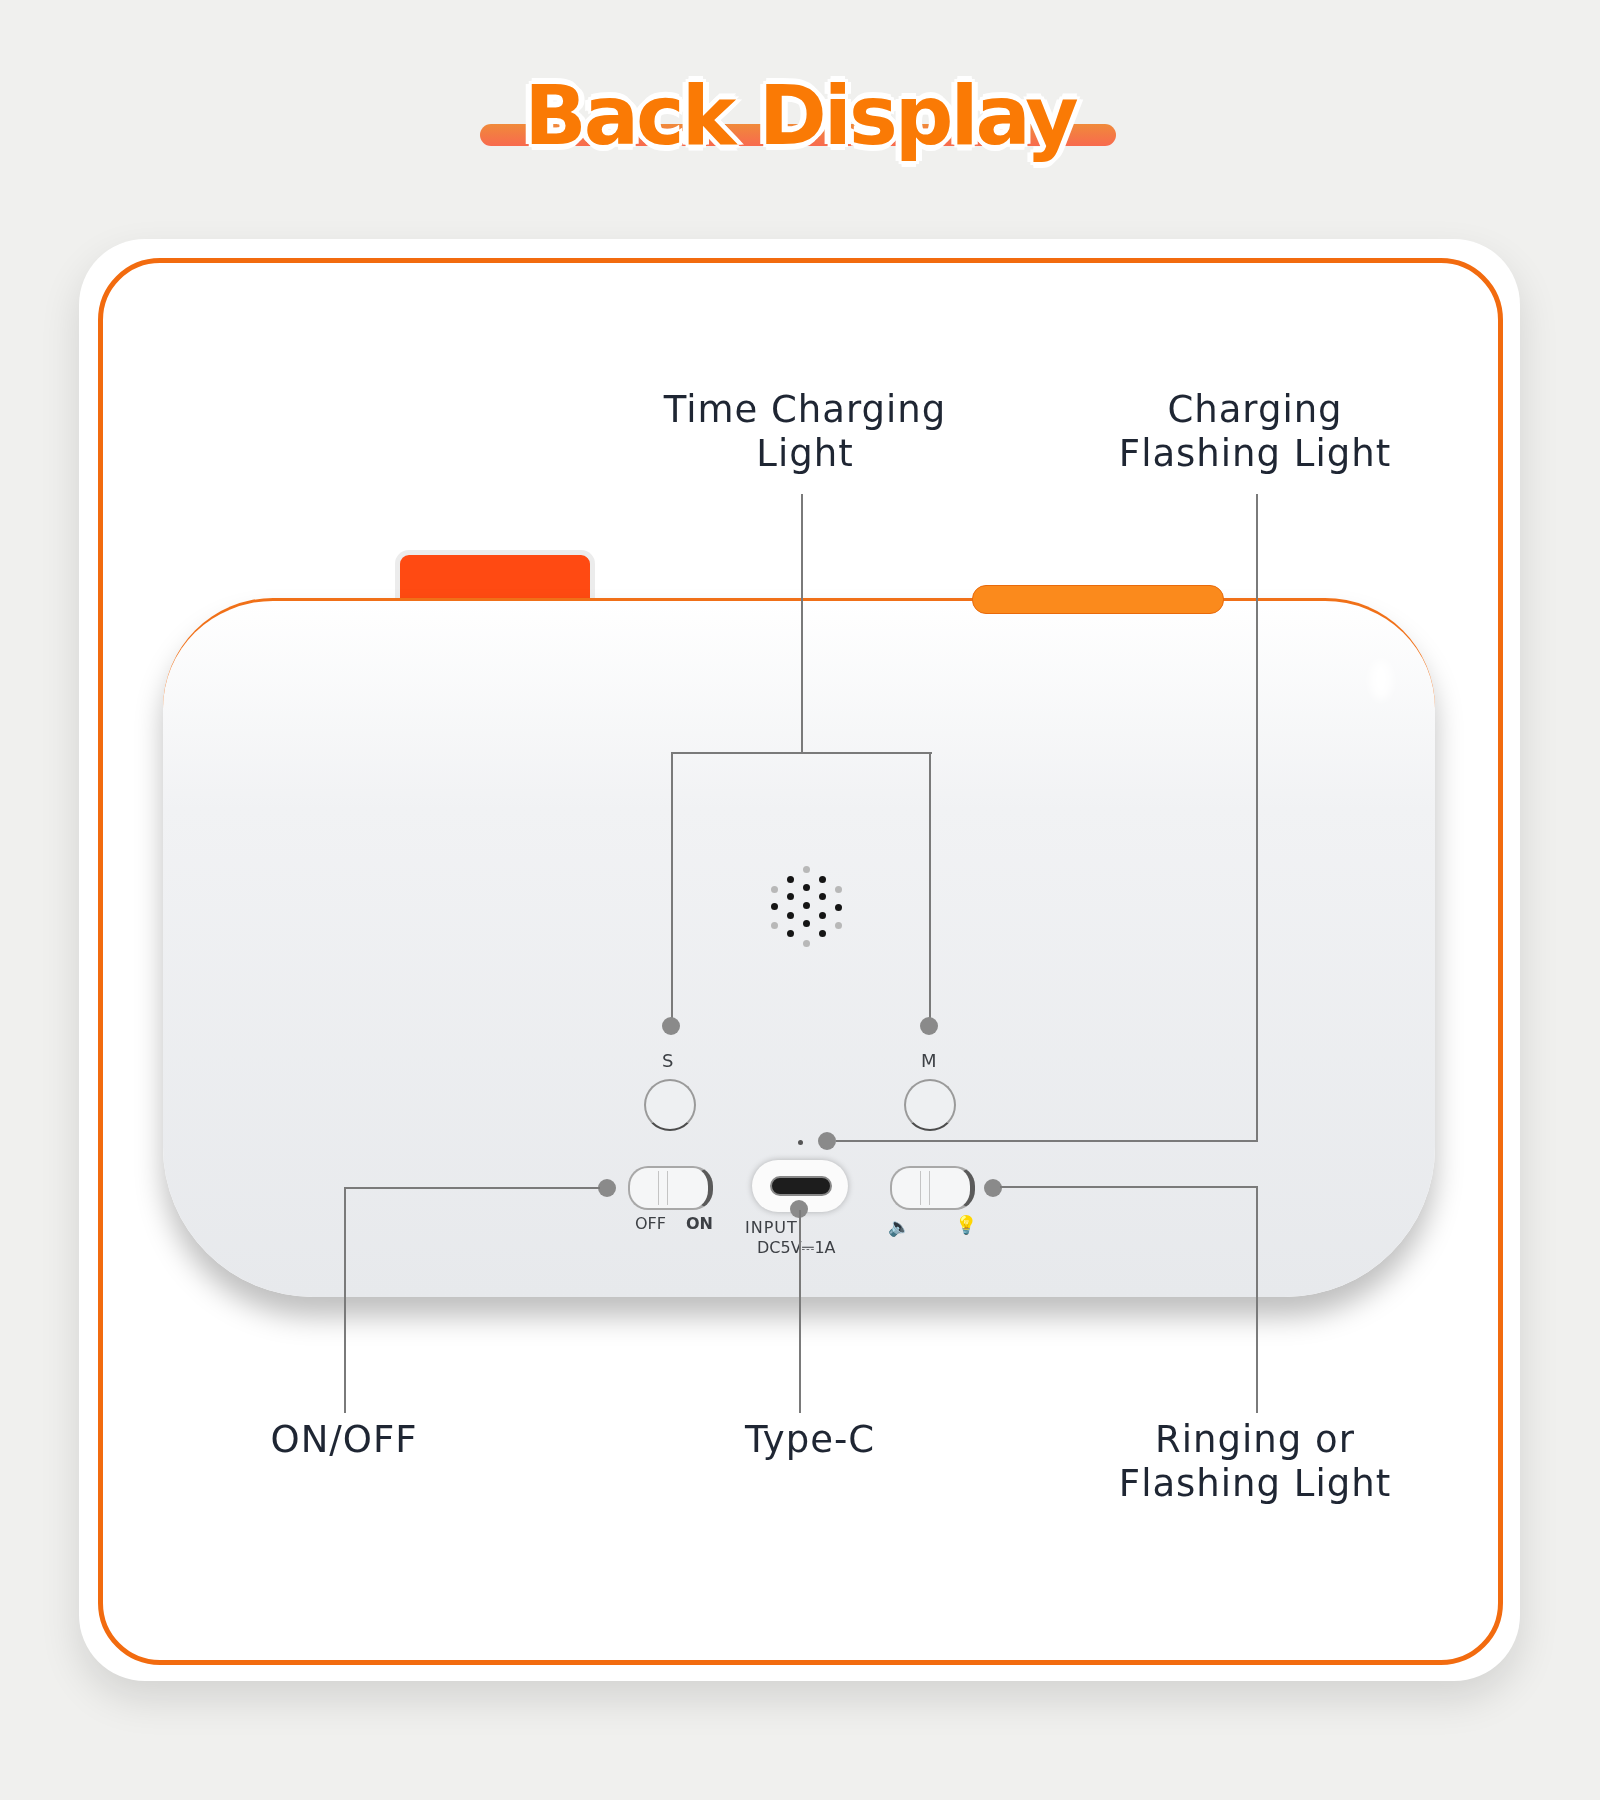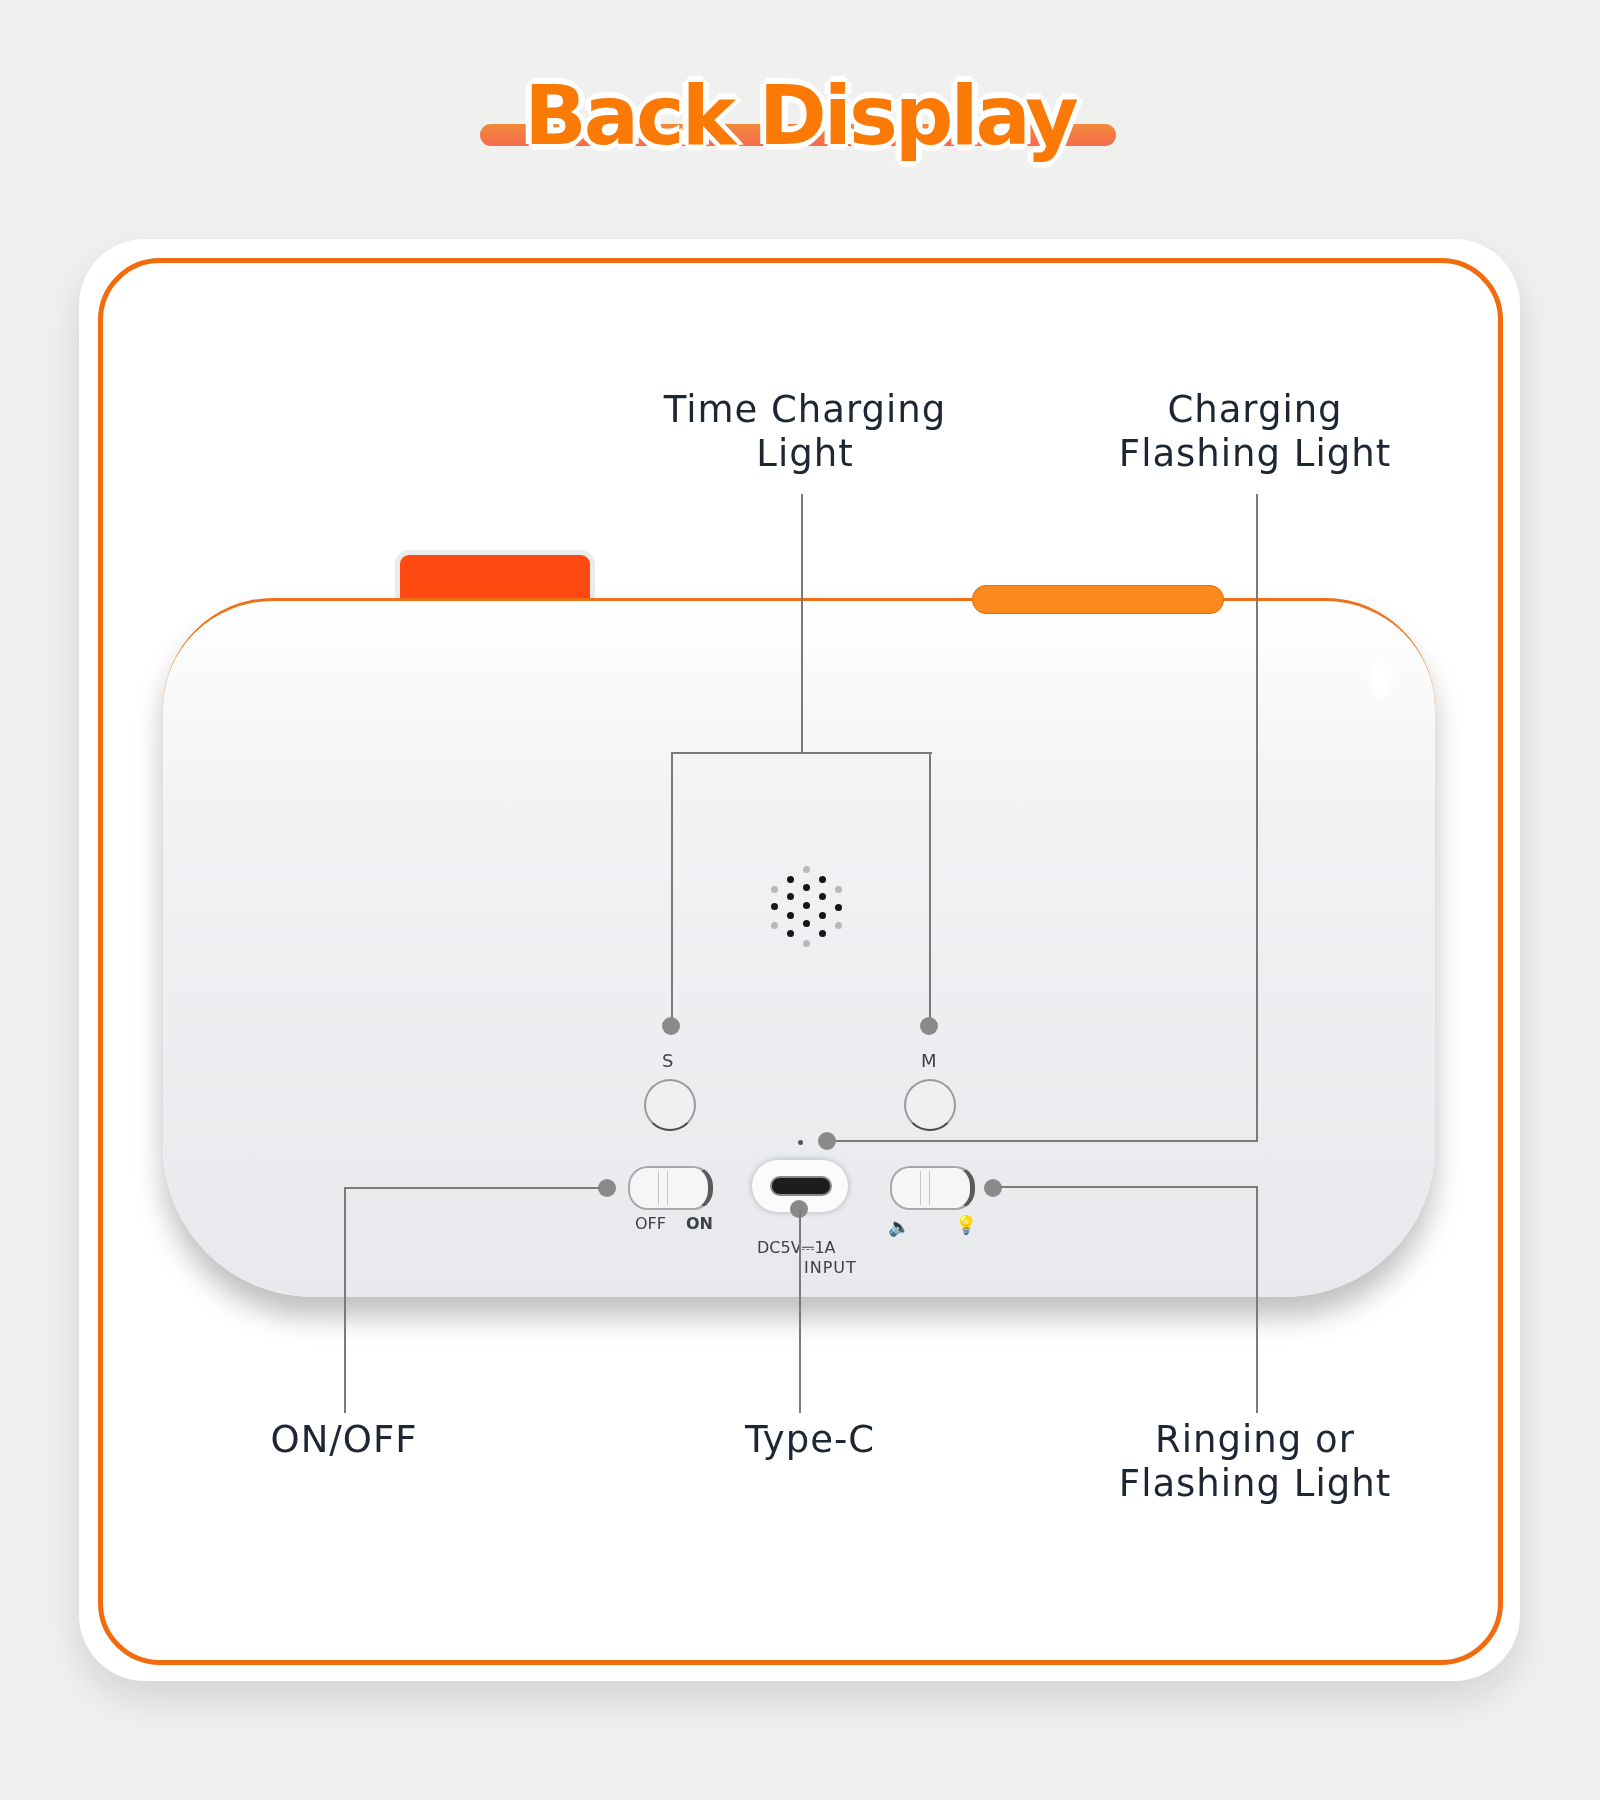--- a/index.html
+++ b/index.html
@@ -92,21 +92,21 @@
 <div class="abs small" style="left:624px;top:1214px;margin-left:11px;">OFF</div>
 <div class="abs small" style="left:686px;top:1214px;font-weight:bold;">ON</div>
 <div class="abs dot" style="left:598px;top:1179px;"></div>
 <div class="abs ln" style="left:344px;top:1187px;width:256px;height:2px;"></div>
 <div class="abs ln" style="left:344px;top:1187px;width:2px;height:226px;"></div>
 
 <div class="abs port" style="left:752px;top:1160px;">
   <div class="abs port-hole"></div>
 </div>
 <div class="abs dot" style="left:790px;top:1200px;"></div>
-<div class="abs small" style="left:804px;top:1218px;letter-spacing:1px;margin-top:40px;">INPUT</div>
+<div class="abs small" style="left:745px;top:1218px;letter-spacing:1px;">INPUT</div>
 <div class="abs small" style="left:757px;top:1238px;">DC5V⎓1A</div>
 <div class="abs ln" style="left:799px;top:1210px;width:2px;height:203px;"></div>
 
 <div class="abs switch" style="left:890px;top:1166px;"></div>
 <div class="abs" style="left:888px;top:1216px;font-size:18px;color:#222;">🔈</div>
 <div class="abs" style="left:955px;top:1214px;font-size:18px;color:#222;">💡</div>
 <div class="abs dot" style="left:984px;top:1179px;"></div>
 <div class="abs ln" style="left:1000px;top:1186px;width:258px;height:2px;"></div>
 <div class="abs ln" style="left:1256px;top:1186px;width:2px;height:227px;"></div>
 

